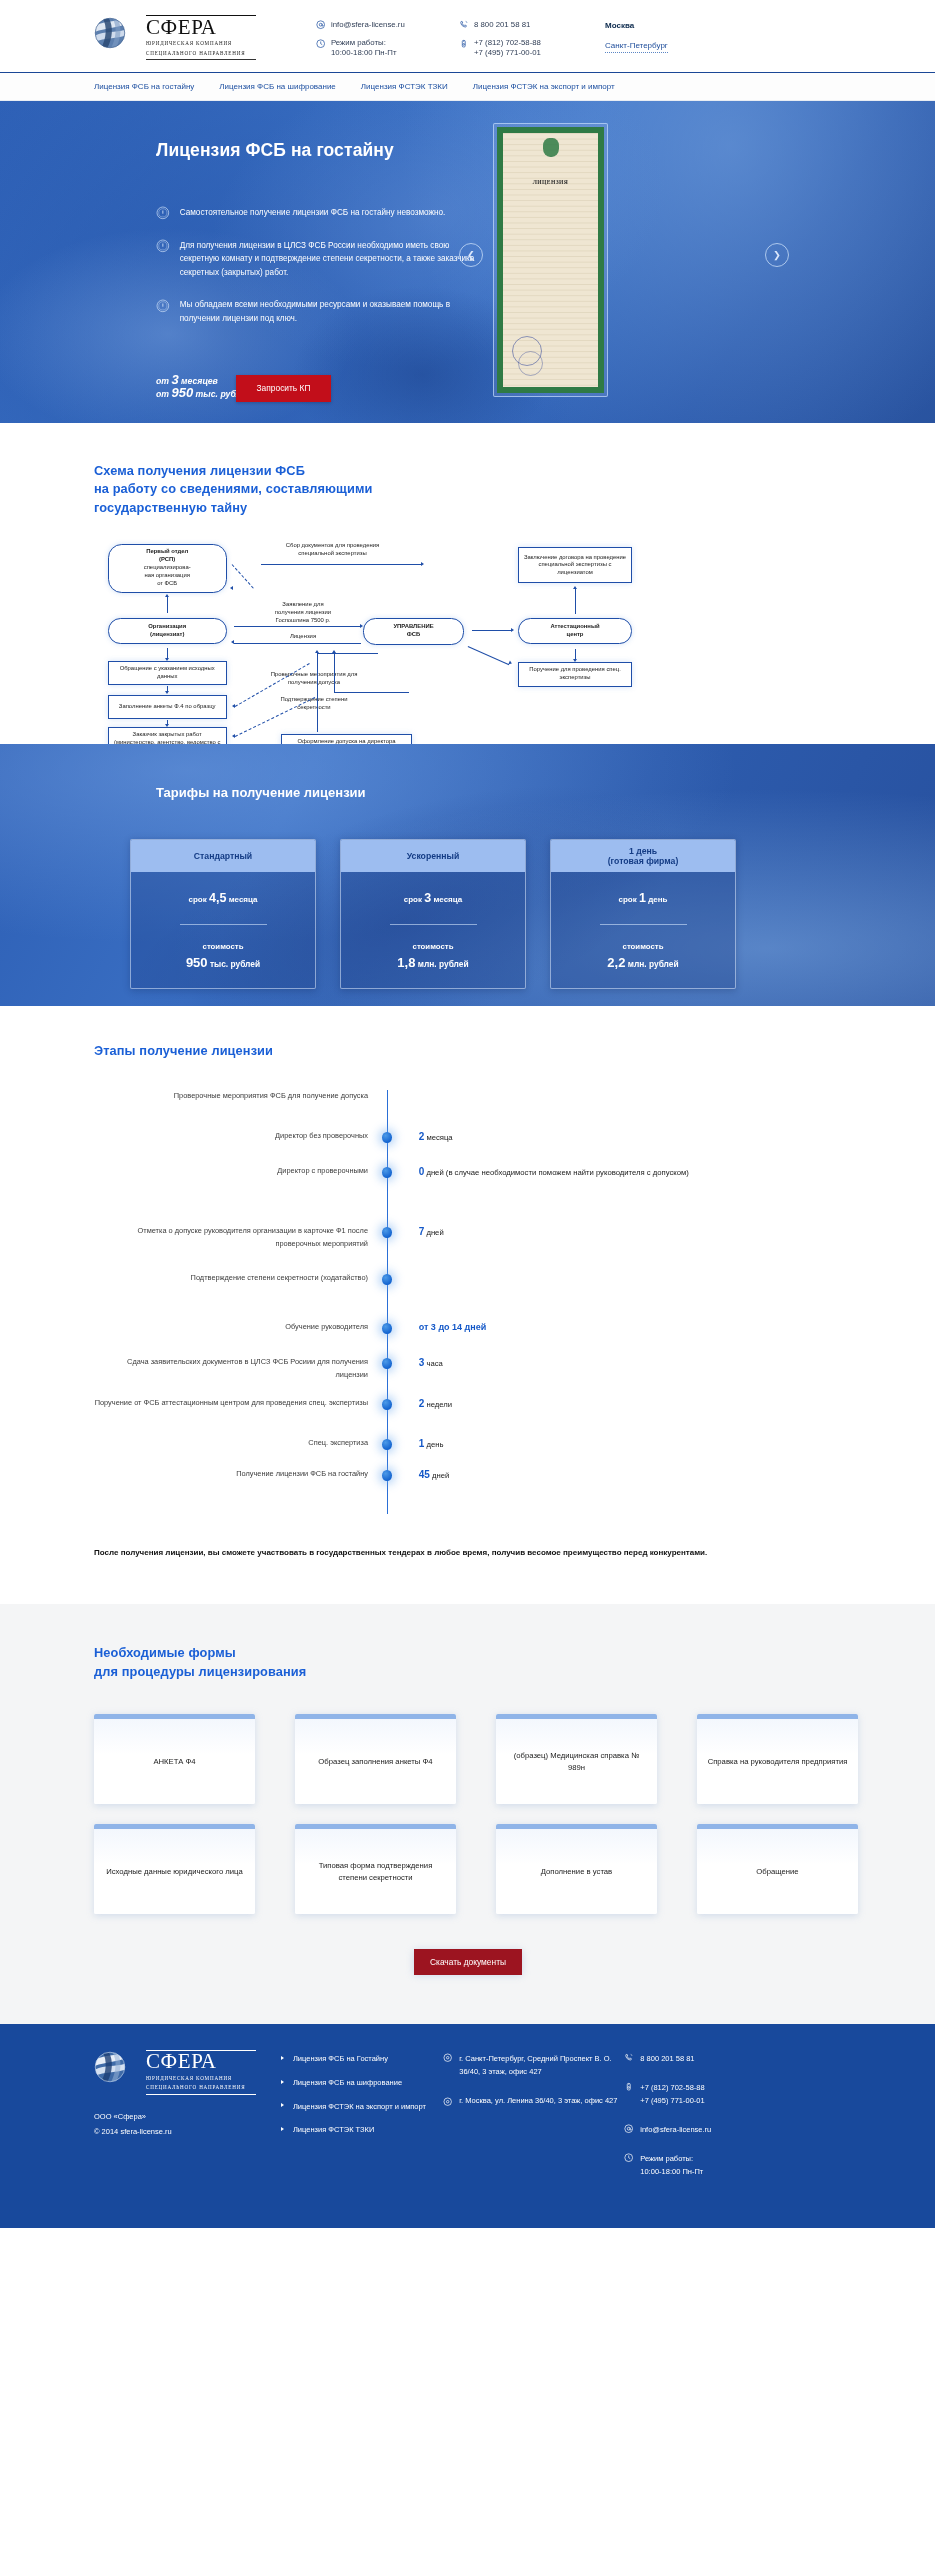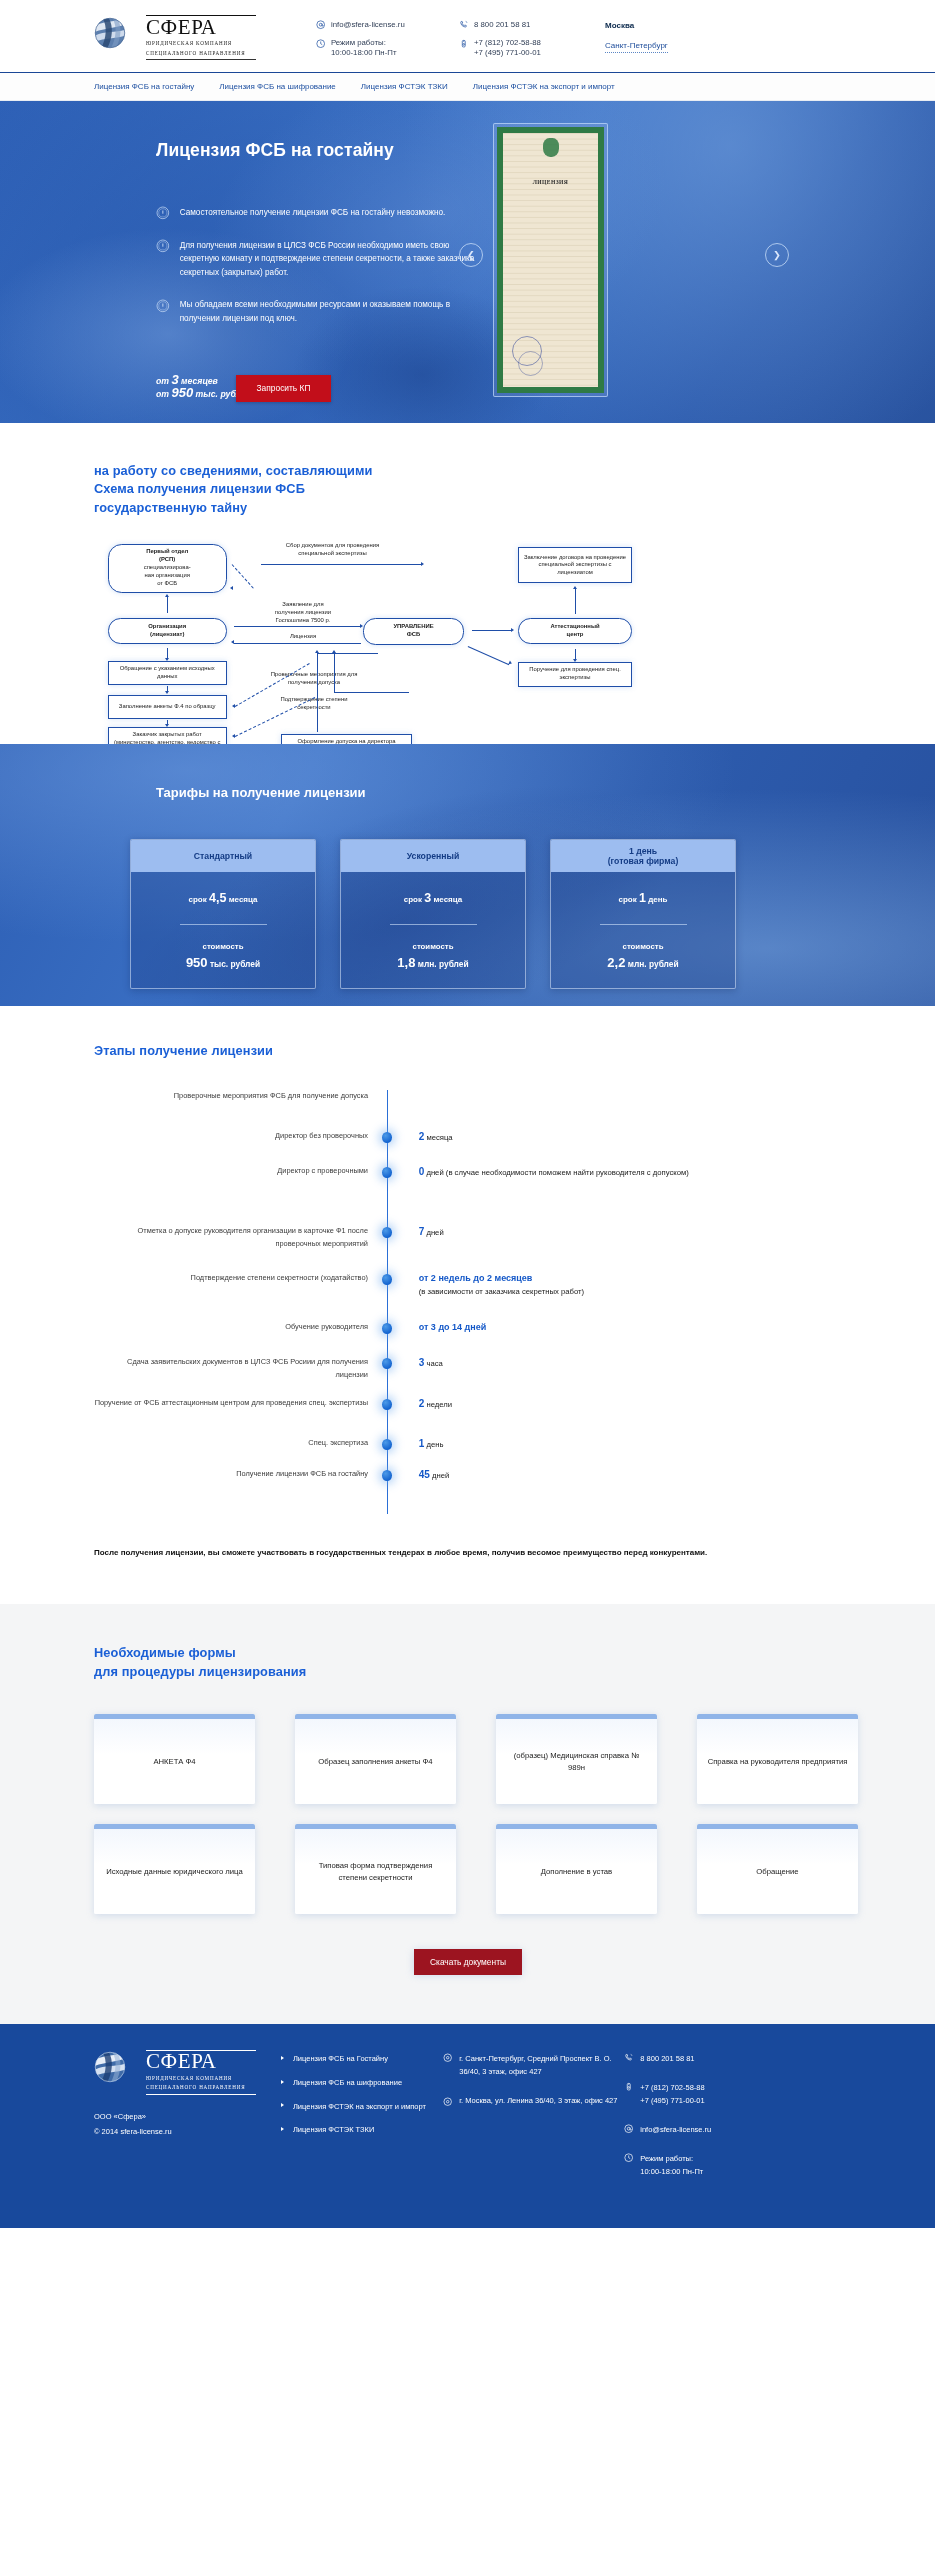--- a/index.html
+++ b/index.html
@@ -335,22 +335,22 @@
     </div>
     <div class="arrow-btn arrow-next">
       <span>❯</span>
     </div>
   </div>
 </div>
 
 <div class="scheme">
   <div class="wrap">
     <div class="h2blue">
+      <div>Схема получения лицензии ФСБ</div>
       <div>на работу со сведениями, составляющими</div>
-      <div>Схема получения лицензии ФСБ</div>
       <div>государственную тайну</div>
     </div>
 
     <div class="diagram">
 
       <div class="nd rounded" style="left:13.7px; top:5px; width:119px; height:49px; flex-direction:column;">
         <b>Первый отдел</b>
         <b>(РСП)</b>
         <span>специализирова-</span>
         <span>ная организация</span>
@@ -563,22 +563,20 @@
           </div>
         <div class="tl-right"><b>7</b>
           <span>дней</span></div>
       </div>
 
       <div class="tlrow" style="min-height:49px;">
         <div class="tl-left">Подтверждение степени секретности (ходатайство)</div>
         <div class="tl-dotwrap">
             <div class="tl-dot"></div>
           </div>
-        <div class="tl-right"><span style="color:#1458c8;font-size:9px;font-weight:bold;">от 2 недель до 2 месяцев</span>
-          <div>(в зависимости от заказчика секретных работ)</div></div>
       </div>
 
       <div class="tlrow" style="min-height:35px;">
         <div class="tl-left">Обучение руководителя</div>
         <div class="tl-dotwrap">
             <div class="tl-dot"></div>
           </div>
         <div class="tl-right"><span style="color:#1458c8;font-size:9px;font-weight:bold;">от 3 до 14 дней</span></div>
       </div>
 

